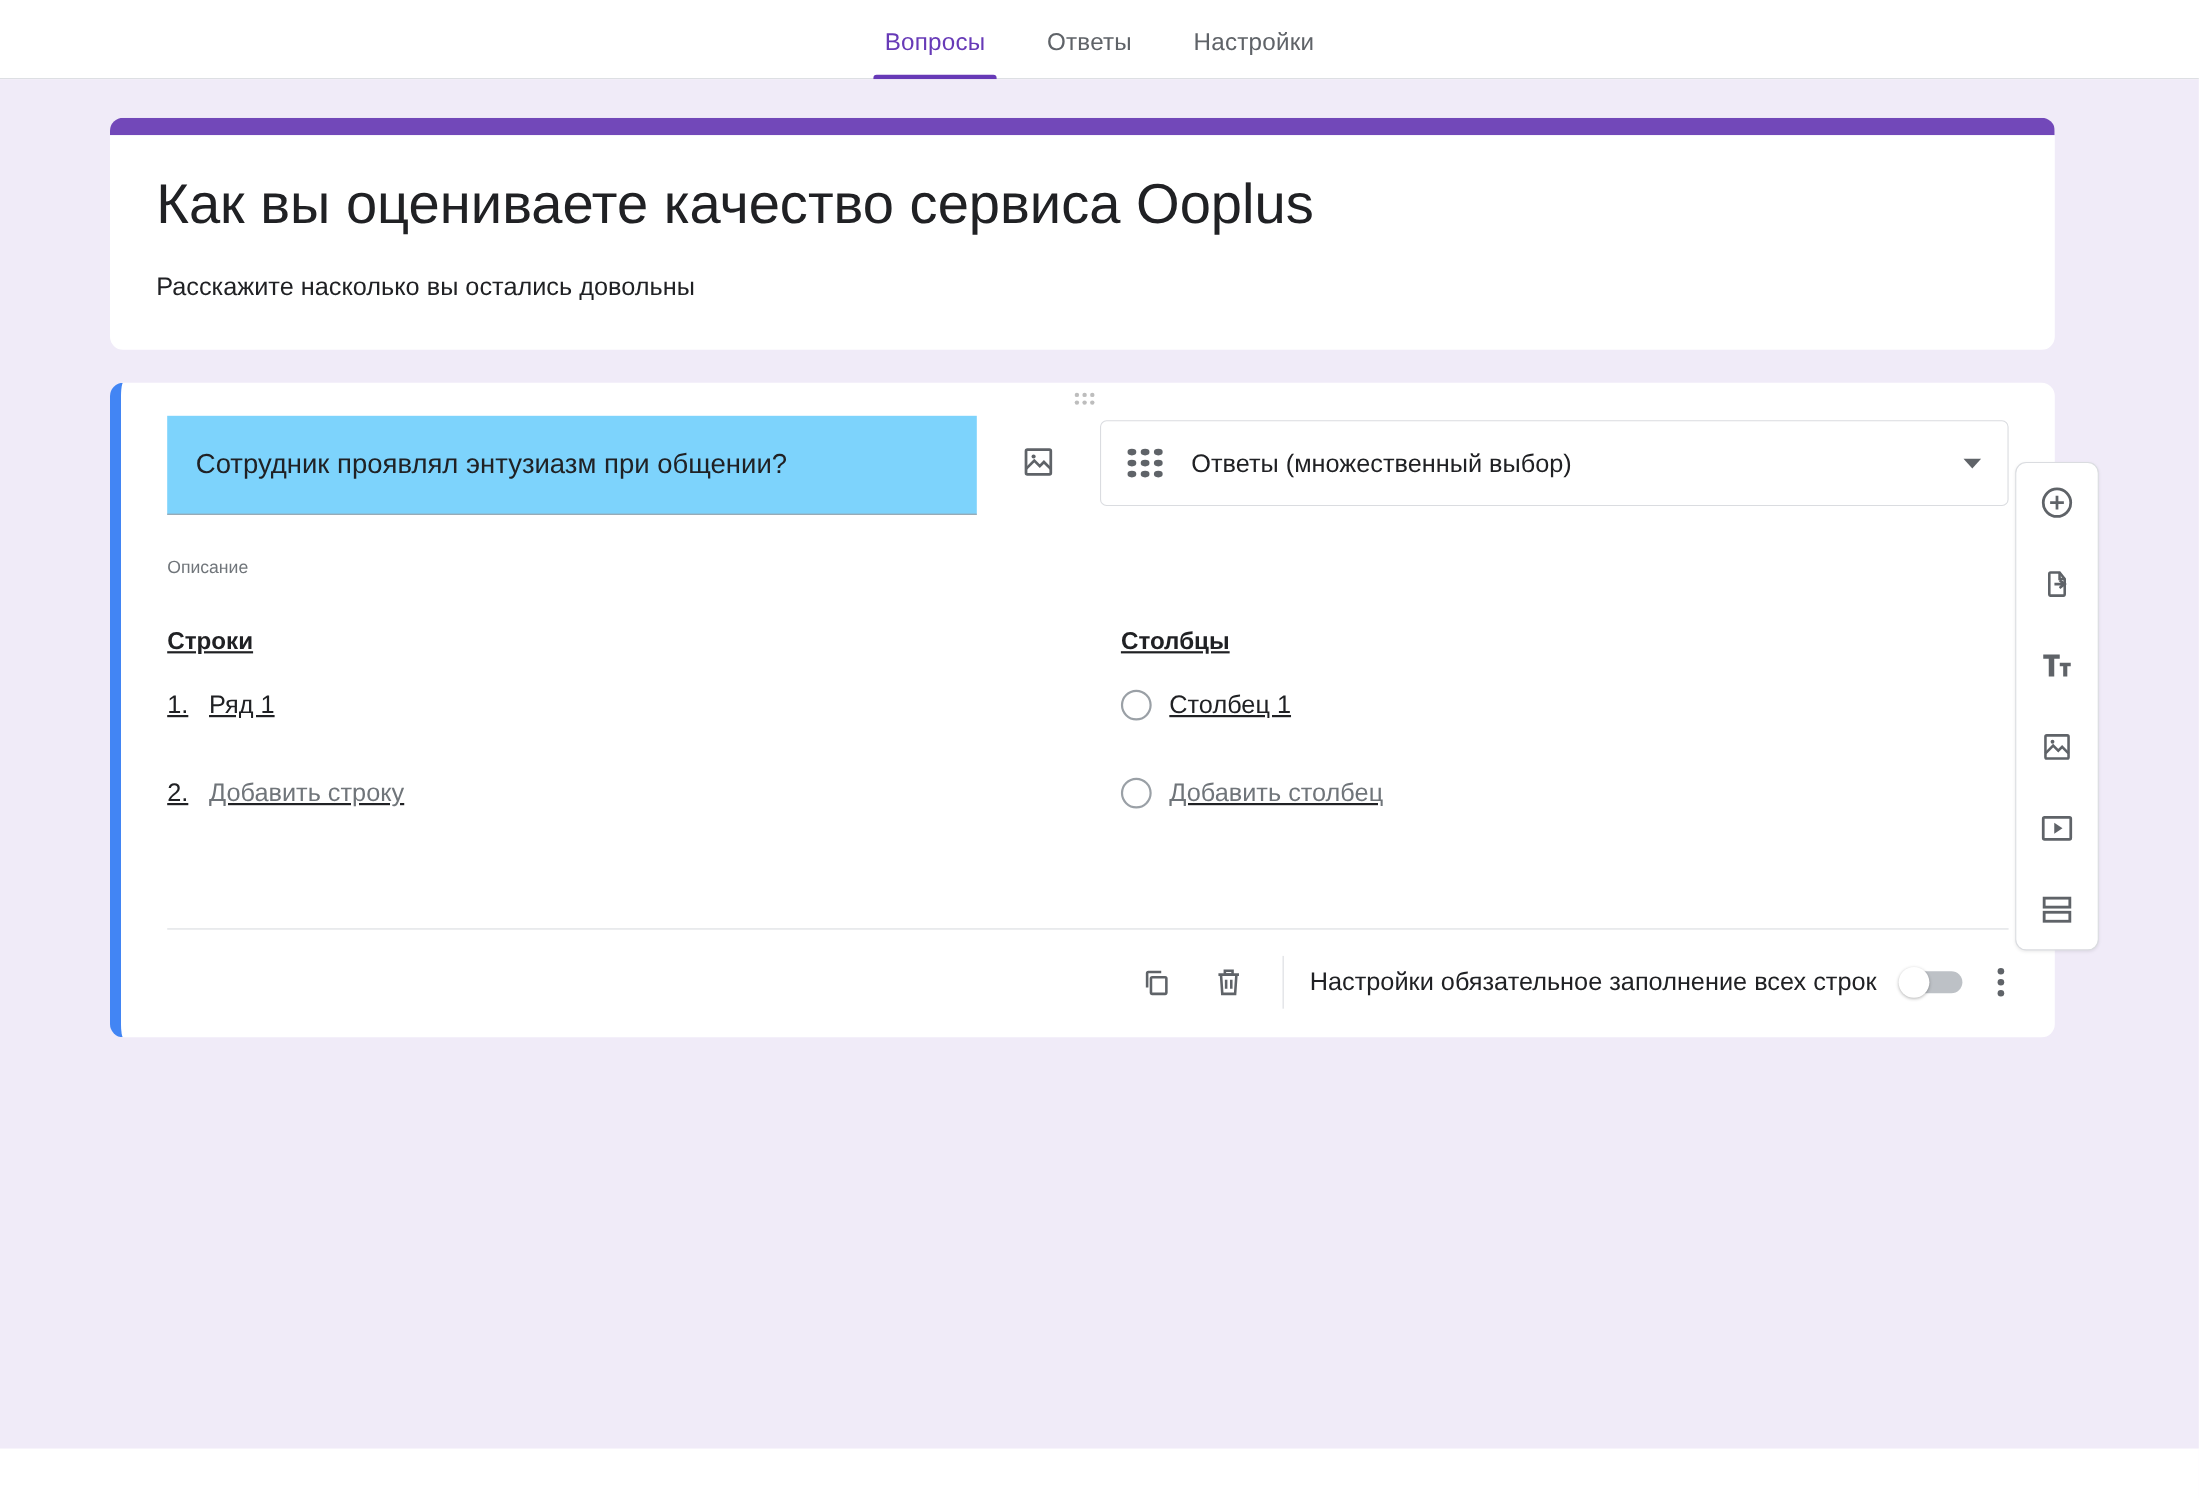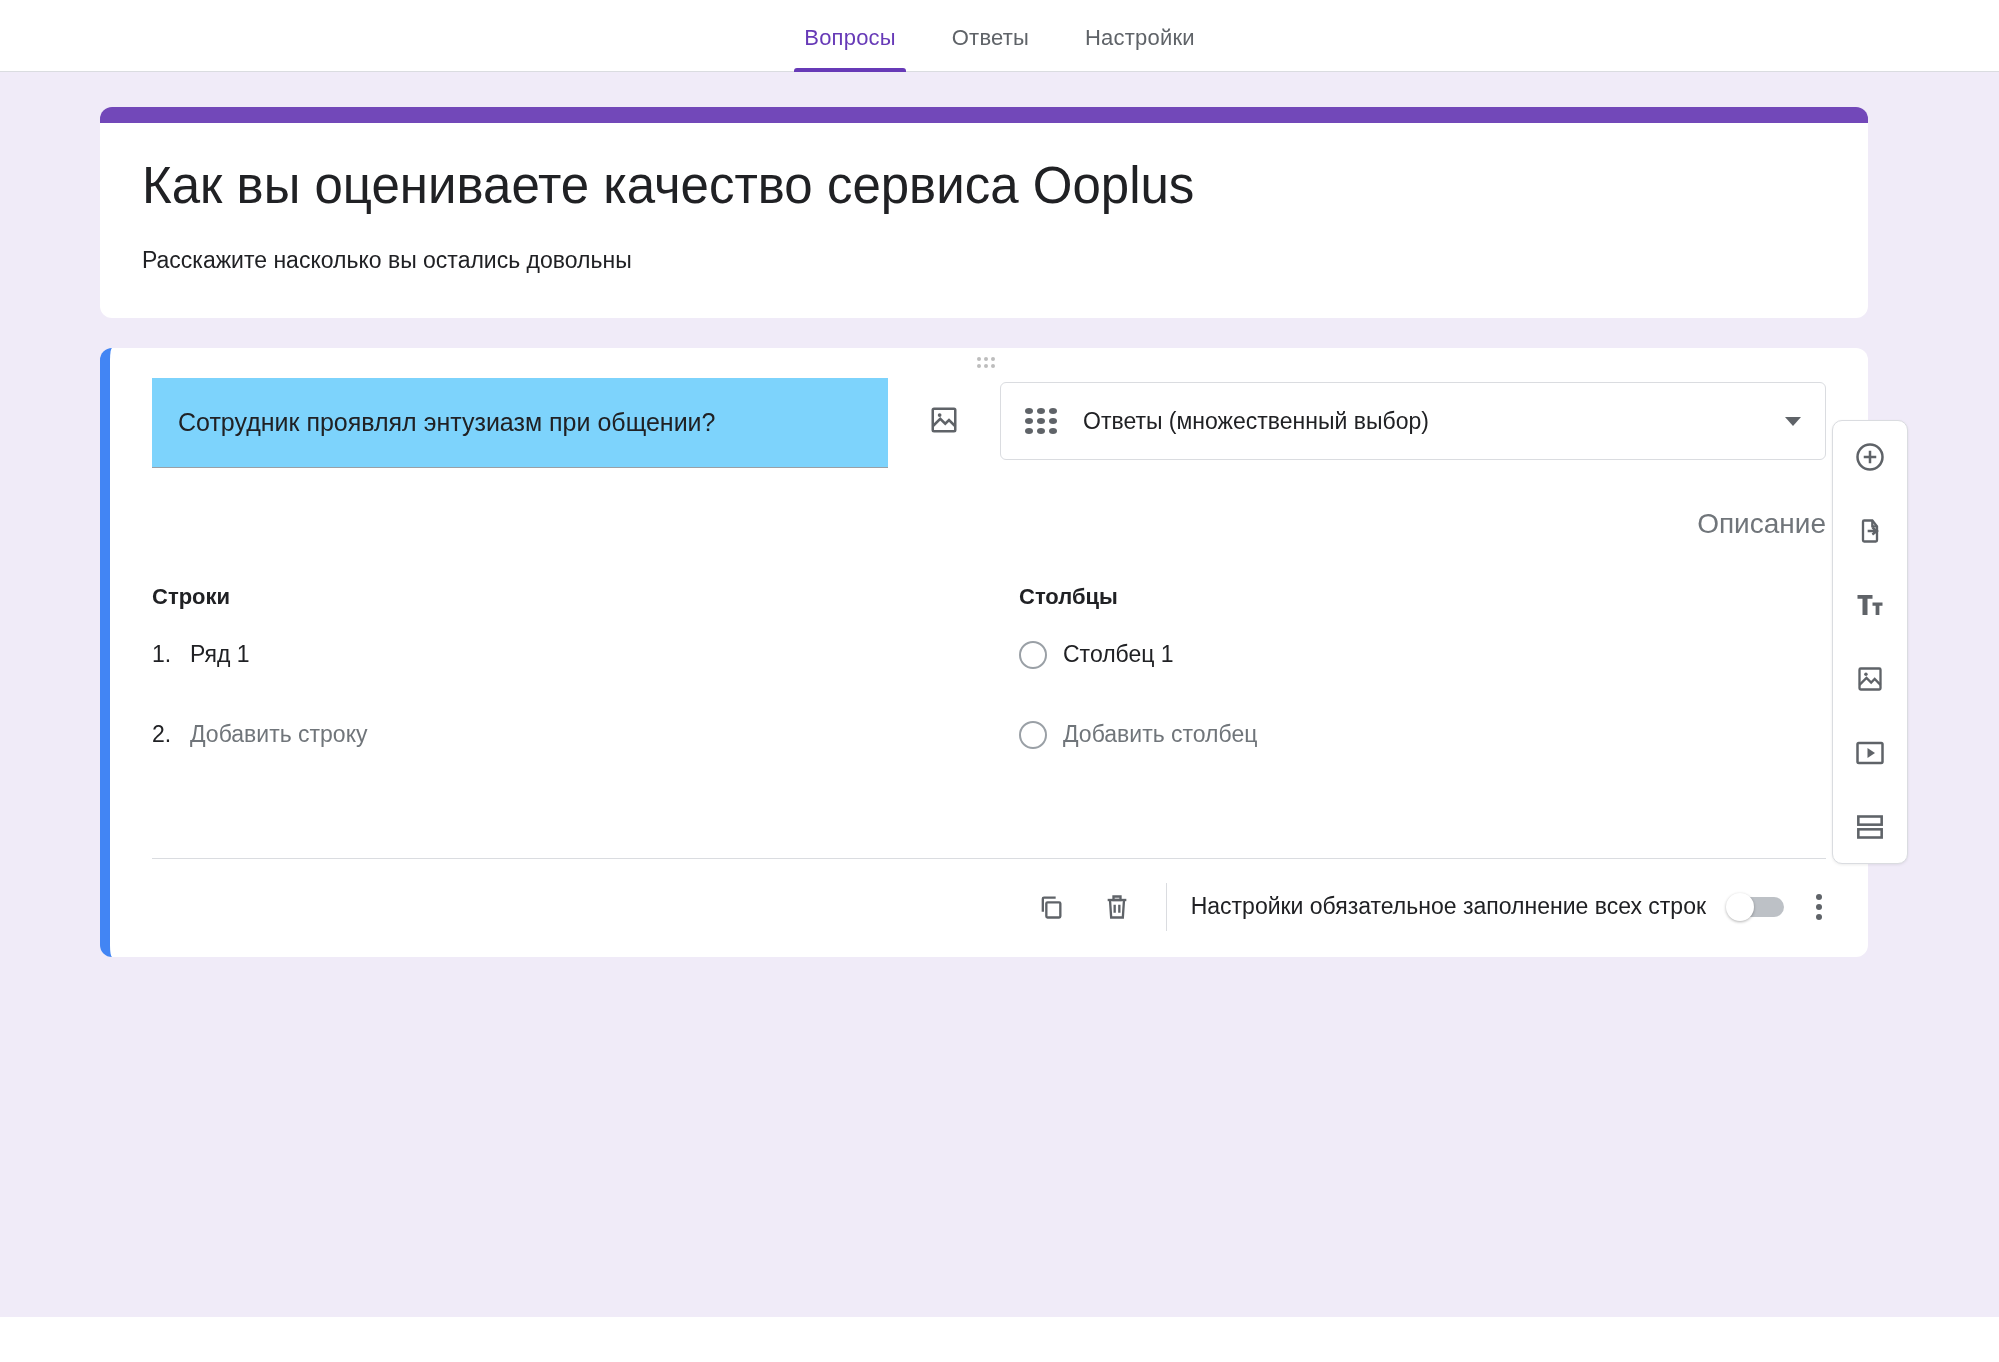--- a/index.html
+++ b/index.html
@@ -162,28 +162,28 @@
     flex:1;
   }
   .chevron-down{
     width:0;height:0;
     border-left:8px solid transparent;
     border-right:8px solid transparent;
     border-top:9px solid #5f6368;
   }
   .question-desc{
     padding:40px 42px 0 42px;
-    font-size:28px;
+    font-size:16px;
     color:var(--text-muted);
-    text-align:right;
   }
   .grid-section{
     display:flex;
     padding:44px 42px 60px 42px;
     gap:60px;
+    text-decoration:underline;
   }
   .grid-col{flex:1;}
   .col-header{
     font-size:22px;
     font-weight:700;
     margin-bottom:28px;
   }
   .row-item{
     display:flex;
     align-items:center;

